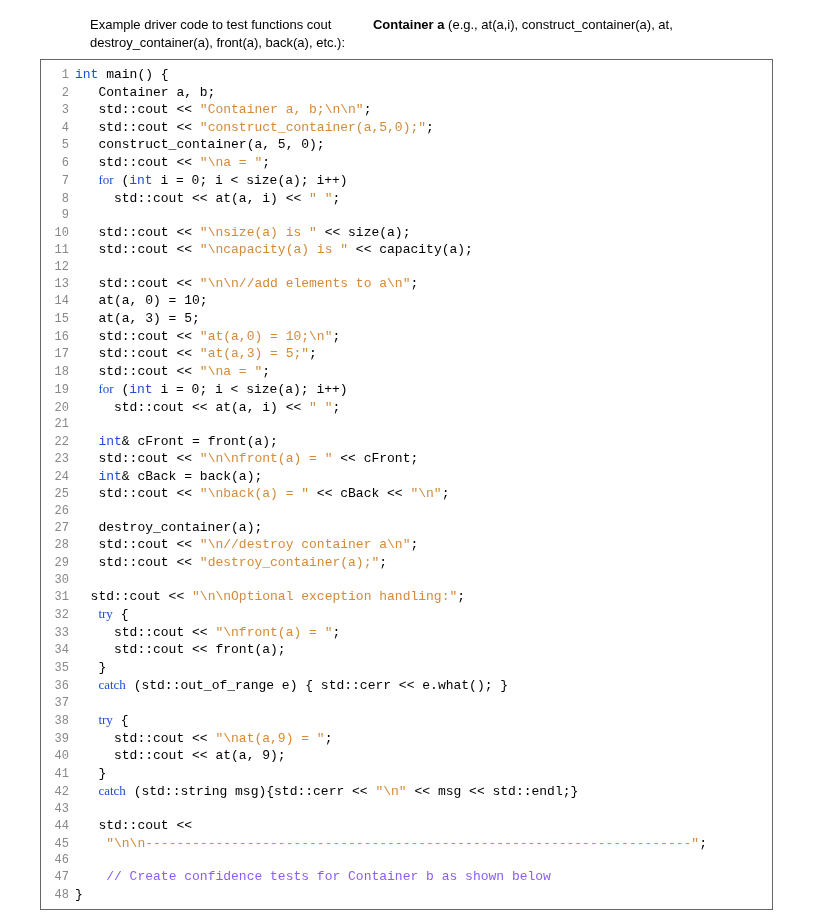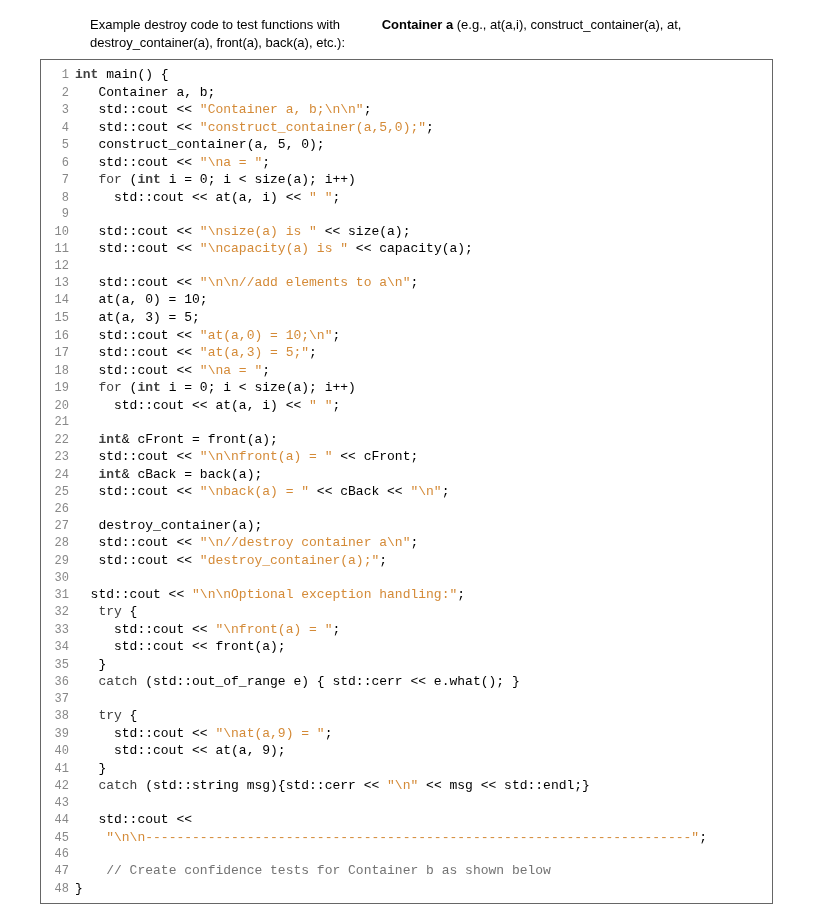--- a/index.html
+++ b/index.html
@@ -36,27 +36,27 @@
     color: #888;
     padding-right: 6px;
     flex-shrink: 0;
     user-select: none;
     font-size: 12px;
   }
   .src {
     flex: 1;
     white-space: pre;
   }
-  .kw  { color: #404040; }          
-  .bi  { color: #404040; font-weight: bold; } 
+  .kw  { color: #1d4ed8; font-family: Liberation Serif, serif; }          
+  .bi  { color: #1d4ed8; font-weight: normal; } 
   .str { color: #d48a37; }          
   .id  { color: #000; }
-  .cm  { color: #737373; }
+  .cm  { color: #8b5cf6; }
   b { font-weight: bold; margin-left: 38px; }
 </style>
 </head>
 <body>
 
 <p class="intro">
-  <span>Example destroy code to test functions with </span><b>Container a</b><span> (e.g., at(a,i), construct_container(a), at, destroy_container(a), front(a), back(a), etc.):</span>
+  <span>Example driver code to test functions cout </span><b>Container a</b><span> (e.g., at(a,i), construct_container(a), at, destroy_container(a), front(a), back(a), etc.):</span>
 </p>
 
 <div class="codewrap" id="codewrap"><div class="line"><span class="gutter">1</span><span class="src"><span class="bi">int</span><span class="id"> main() {</span></span></div><div class="line"><span class="gutter">2</span><span class="src"><span class="id">   Container a, b;</span></span></div><div class="line"><span class="gutter">3</span><span class="src"><span class="id">   std::cout &lt;&lt; </span><span class="str">"Container a, b;\n\n"</span><span class="id">;</span></span></div><div class="line"><span class="gutter">4</span><span class="src"><span class="id">   std::cout &lt;&lt; </span><span class="str">"construct_container(a,5,0);"</span><span class="id">;</span></span></div><div class="line"><span class="gutter">5</span><span class="src"><span class="id">   construct_container(a, 5, 0);</span></span></div><div class="line"><span class="gutter">6</span><span class="src"><span class="id">   std::cout &lt;&lt; </span><span class="str">"\na = "</span><span class="id">;</span></span></div><div class="line"><span class="gutter">7</span><span class="src"><span class="id">   </span><span class="kw">for</span><span class="id"> (</span><span class="bi">int</span><span class="id"> i = 0; i &lt; size(a); i++)</span></span></div><div class="line"><span class="gutter">8</span><span class="src"><span class="id">     std::cout &lt;&lt; at(a, i) &lt;&lt; </span><span class="str">" "</span><span class="id">;</span></span></div><div class="line"><span class="gutter">9</span><span class="src"><span class="id"></span></span></div><div class="line"><span class="gutter">10</span><span class="src"><span class="id">   std::cout &lt;&lt; </span><span class="str">"\nsize(a) is "</span><span class="id"> &lt;&lt; size(a);</span></span></div><div class="line"><span class="gutter">11</span><span class="src"><span class="id">   std::cout &lt;&lt; </span><span class="str">"\ncapacity(a) is "</span><span class="id"> &lt;&lt; capacity(a);</span></span></div><div class="line"><span class="gutter">12</span><span class="src"><span class="id"></span></span></div><div class="line"><span class="gutter">13</span><span class="src"><span class="id">   std::cout &lt;&lt; </span><span class="str">"\n\n//add elements to a\n"</span><span class="id">;</span></span></div><div class="line"><span class="gutter">14</span><span class="src"><span class="id">   at(a, 0) = 10;</span></span></div><div class="line"><span class="gutter">15</span><span class="src"><span class="id">   at(a, 3) = 5;</span></span></div><div class="line"><span class="gutter">16</span><span class="src"><span class="id">   std::cout &lt;&lt; </span><span class="str">"at(a,0) = 10;\n"</span><span class="id">;</span></span></div><div class="line"><span class="gutter">17</span><span class="src"><span class="id">   std::cout &lt;&lt; </span><span class="str">"at(a,3) = 5;"</span><span class="id">;</span></span></div><div class="line"><span class="gutter">18</span><span class="src"><span class="id">   std::cout &lt;&lt; </span><span class="str">"\na = "</span><span class="id">;</span></span></div><div class="line"><span class="gutter">19</span><span class="src"><span class="id">   </span><span class="kw">for</span><span class="id"> (</span><span class="bi">int</span><span class="id"> i = 0; i &lt; size(a); i++)</span></span></div><div class="line"><span class="gutter">20</span><span class="src"><span class="id">     std::cout &lt;&lt; at(a, i) &lt;&lt; </span><span class="str">" "</span><span class="id">;</span></span></div><div class="line"><span class="gutter">21</span><span class="src"><span class="id"></span></span></div><div class="line"><span class="gutter">22</span><span class="src"><span class="id">   </span><span class="bi">int</span><span class="id">&amp; cFront = front(a);</span></span></div><div class="line"><span class="gutter">23</span><span class="src"><span class="id">   std::cout &lt;&lt; </span><span class="str">"\n\nfront(a) = "</span><span class="id"> &lt;&lt; cFront;</span></span></div><div class="line"><span class="gutter">24</span><span class="src"><span class="id">   </span><span class="bi">int</span><span class="id">&amp; cBack = back(a);</span></span></div><div class="line"><span class="gutter">25</span><span class="src"><span class="id">   std::cout &lt;&lt; </span><span class="str">"\nback(a) = "</span><span class="id"> &lt;&lt; cBack &lt;&lt; </span><span class="str">"\n"</span><span class="id">;</span></span></div><div class="line"><span class="gutter">26</span><span class="src"><span class="id"></span></span></div><div class="line"><span class="gutter">27</span><span class="src"><span class="id">   destroy_container(a);</span></span></div><div class="line"><span class="gutter">28</span><span class="src"><span class="id">   std::cout &lt;&lt; </span><span class="str">"\n//destroy container a\n"</span><span class="id">;</span></span></div><div class="line"><span class="gutter">29</span><span class="src"><span class="id">   std::cout &lt;&lt; </span><span class="str">"destroy_container(a);"</span><span class="id">;</span></span></div><div class="line"><span class="gutter">30</span><span class="src"><span class="id"></span></span></div><div class="line"><span class="gutter">31</span><span class="src"><span class="id">  std::cout &lt;&lt; </span><span class="str">"\n\nOptional exception handling:"</span><span class="id">;</span></span></div><div class="line"><span class="gutter">32</span><span class="src"><span class="id">   </span><span class="kw">try</span><span class="id"> {</span></span></div><div class="line"><span class="gutter">33</span><span class="src"><span class="id">     std::cout &lt;&lt; </span><span class="str">"\nfront(a) = "</span><span class="id">;</span></span></div><div class="line"><span class="gutter">34</span><span class="src"><span class="id">     std::cout &lt;&lt; front(a);</span></span></div><div class="line"><span class="gutter">35</span><span class="src"><span class="id">   }</span></span></div><div class="line"><span class="gutter">36</span><span class="src"><span class="id">   </span><span class="kw">catch</span><span class="id"> (std::out_of_range e) { std::cerr &lt;&lt; e.what(); }</span></span></div><div class="line"><span class="gutter">37</span><span class="src"><span class="id"></span></span></div><div class="line"><span class="gutter">38</span><span class="src"><span class="id">   </span><span class="kw">try</span><span class="id"> {</span></span></div><div class="line"><span class="gutter">39</span><span class="src"><span class="id">     std::cout &lt;&lt; </span><span class="str">"\nat(a,9) = "</span><span class="id">;</span></span></div><div class="line"><span class="gutter">40</span><span class="src"><span class="id">     std::cout &lt;&lt; at(a, 9);</span></span></div><div class="line"><span class="gutter">41</span><span class="src"><span class="id">   }</span></span></div><div class="line"><span class="gutter">42</span><span class="src"><span class="id">   </span><span class="kw">catch</span><span class="id"> (std::string msg){std::cerr &lt;&lt; </span><span class="str">"\n"</span><span class="id"> &lt;&lt; msg &lt;&lt; std::endl;}</span></span></div><div class="line"><span class="gutter">43</span><span class="src"><span class="id"></span></span></div><div class="line"><span class="gutter">44</span><span class="src"><span class="id">   std::cout &lt;&lt;</span></span></div><div class="line"><span class="gutter">45</span><span class="src"><span class="id">    </span><span class="str">"\n\n----------------------------------------------------------------------"</span><span class="id">;</span></span></div><div class="line"><span class="gutter">46</span><span class="src"><span class="id"></span></span></div><div class="line"><span class="gutter">47</span><span class="src"><span class="id">    </span><span class="cm">// Create confidence tests for Container b as shown below</span></span></div><div class="line"><span class="gutter">48</span><span class="src"><span class="id">}</span></span></div></div>
 
 </body></html>

